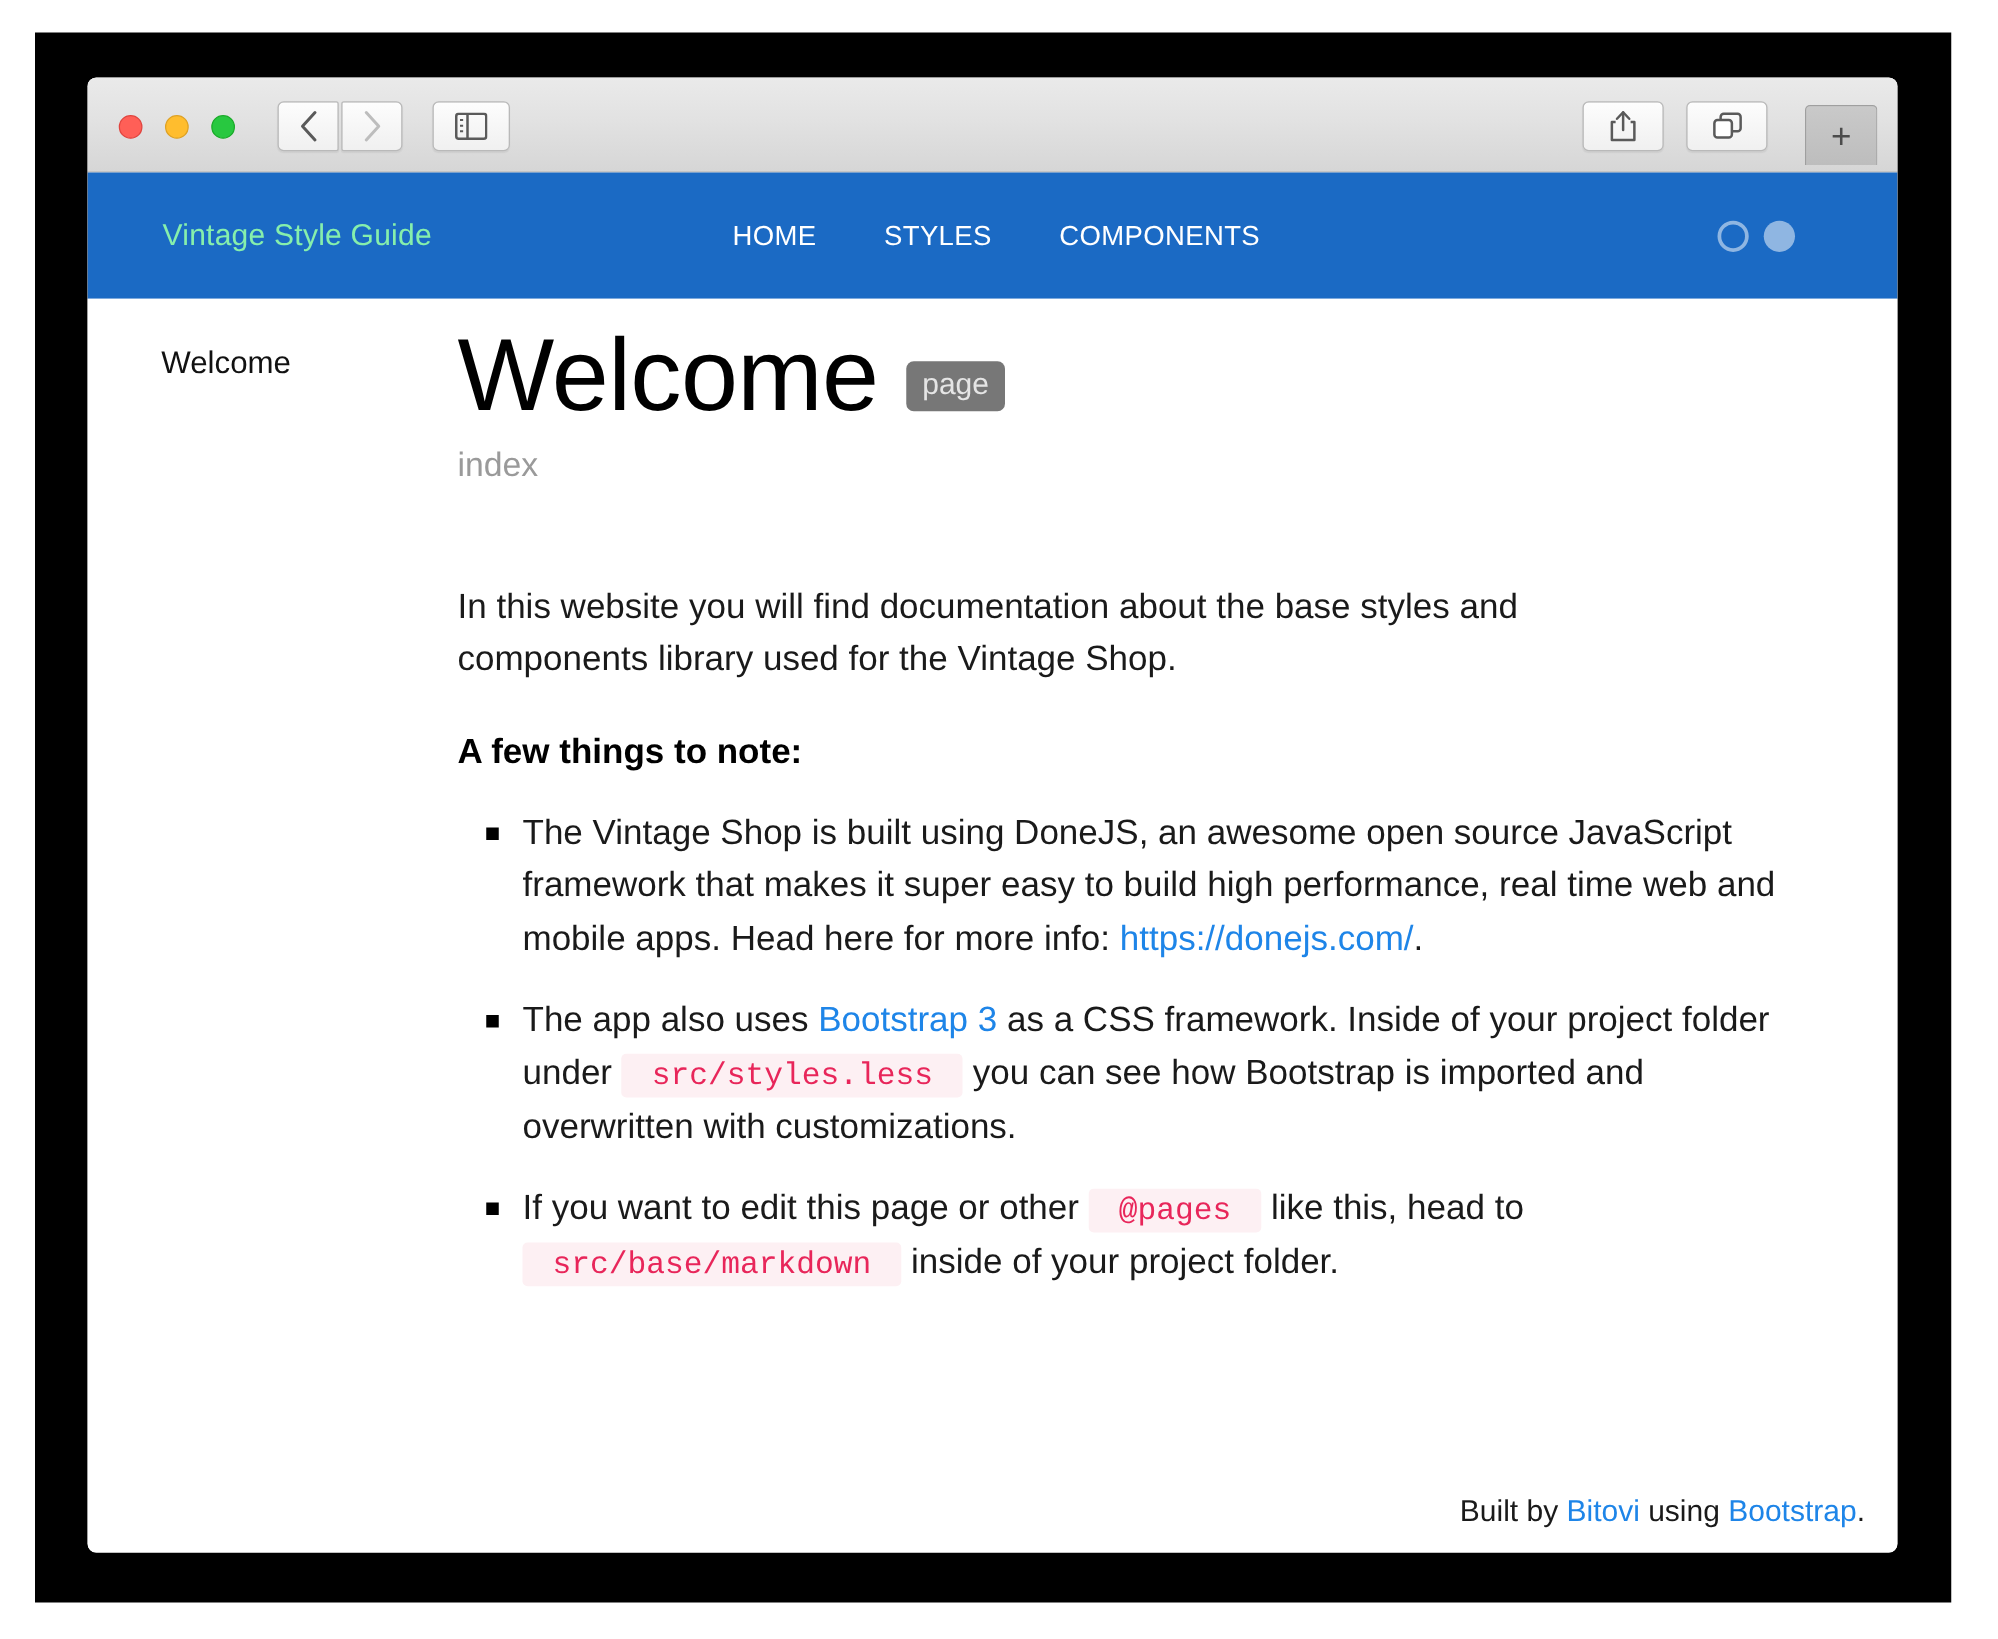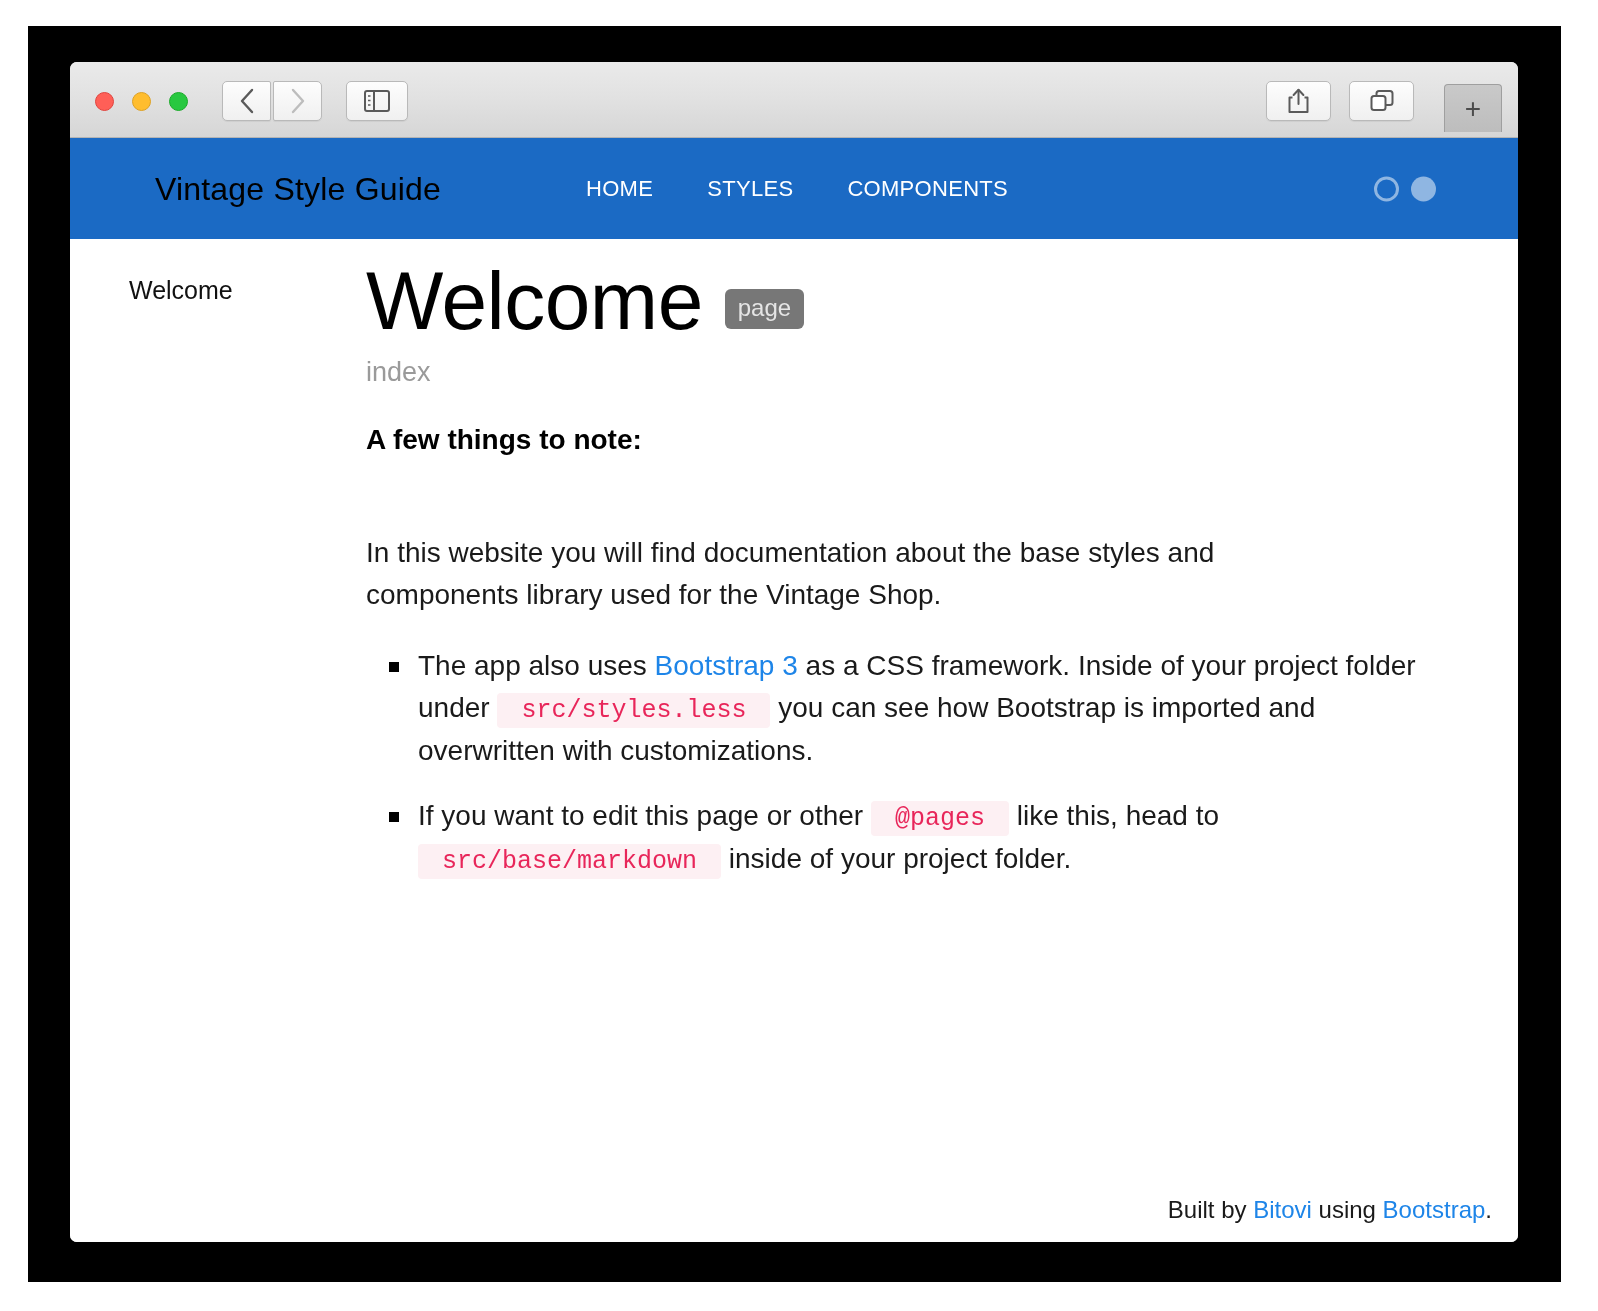--- a/index.html
+++ b/index.html
@@ -104,26 +104,25 @@
     height: 101px;
     background: #1b6ac4;
     position: relative;
     display: flex;
     align-items: center;
   }
   #brand {
     position: absolute;
     left: 60px; top: 50%;
     transform: translateY(-50%);
-    color: #000000;
-    font-size: 32px;
+    color: #86efac;
+    font-size: 24px;
     font-weight: 400;
     letter-spacing: 0.2px;
     white-space: nowrap;
-    margin-left: 25px;
   }
   #nav-links {
     position: absolute;
     left: 516px; top: 50%;
     transform: translateY(-50%);
     display: flex;
     gap: 54px;
   }
   .nav-link {
     color: #ffffff;
@@ -327,25 +326,26 @@
 
       <div id="content">
 
         <div id="title-row">
           <div id="page-title">Welcome</div>
           <div id="title-badge">page</div>
         </div>
 
         <div id="page-subtitle">index</div>
 
+        <p id="intro">In this website you will find documentation about the base styles and components library used for the Vintage Shop.</p>
+
         <p id="note-heading">A few things to note:</p>
 
-        <p id="intro">In this website you will find documentation about the base styles and components library used for the Vintage Shop.</p>
-
         <ul id="bullets">
+          <li><span>The Vintage Shop is built using DoneJS, an awesome open source JavaScript framework that makes it super easy to build high performance, real time web and mobile apps. Head here for more info: </span><a class="link" href="#">https://donejs.com/</a><span>.</span></li>
           <li><span>The app also uses </span><a class="link" href="#">Bootstrap 3</a><span> as a CSS framework. Inside of your project folder under </span><code class="inline">src/styles.less</code><span> you can see how Bootstrap is imported and overwritten with customizations.</span></li>
           <li><span>If you want to edit this page or other </span><code class="inline">@pages</code><span> like this, head to </span><code class="inline">src/base/markdown</code><span> inside of your project folder.</span></li>
         </ul>
       </div>
 
       <div id="footer">
         <span>Built by </span><a class="link" href="#">Bitovi</a><span> using </span><a class="link" href="#">Bootstrap</a><span>.</span>
       </div>
 
     </div>

